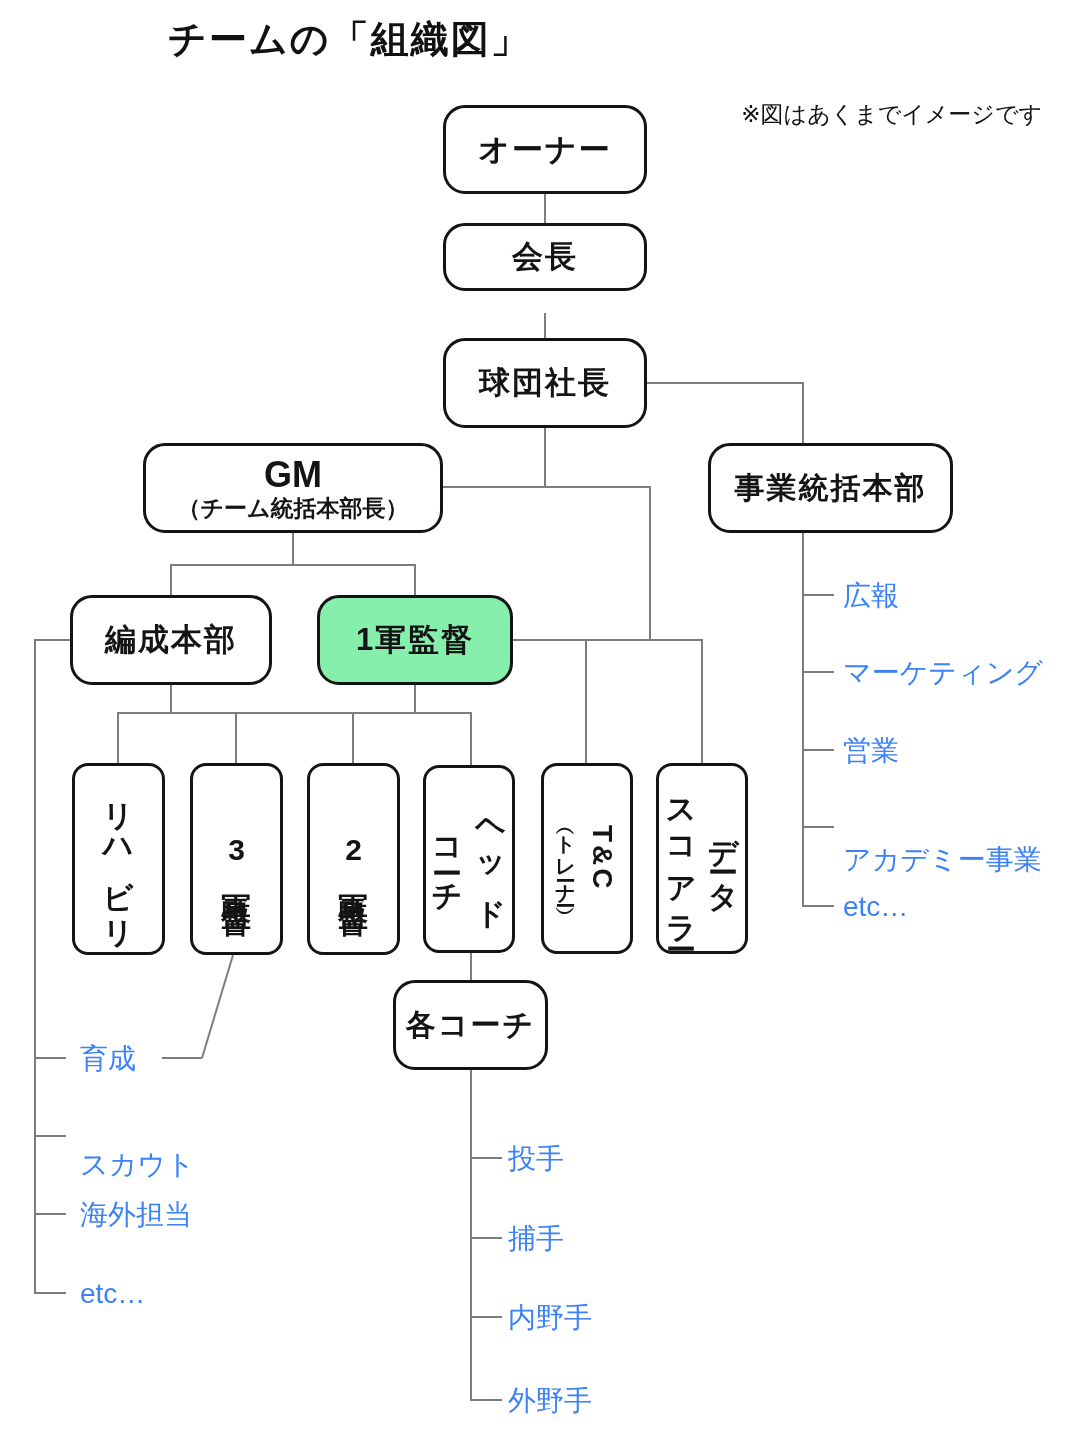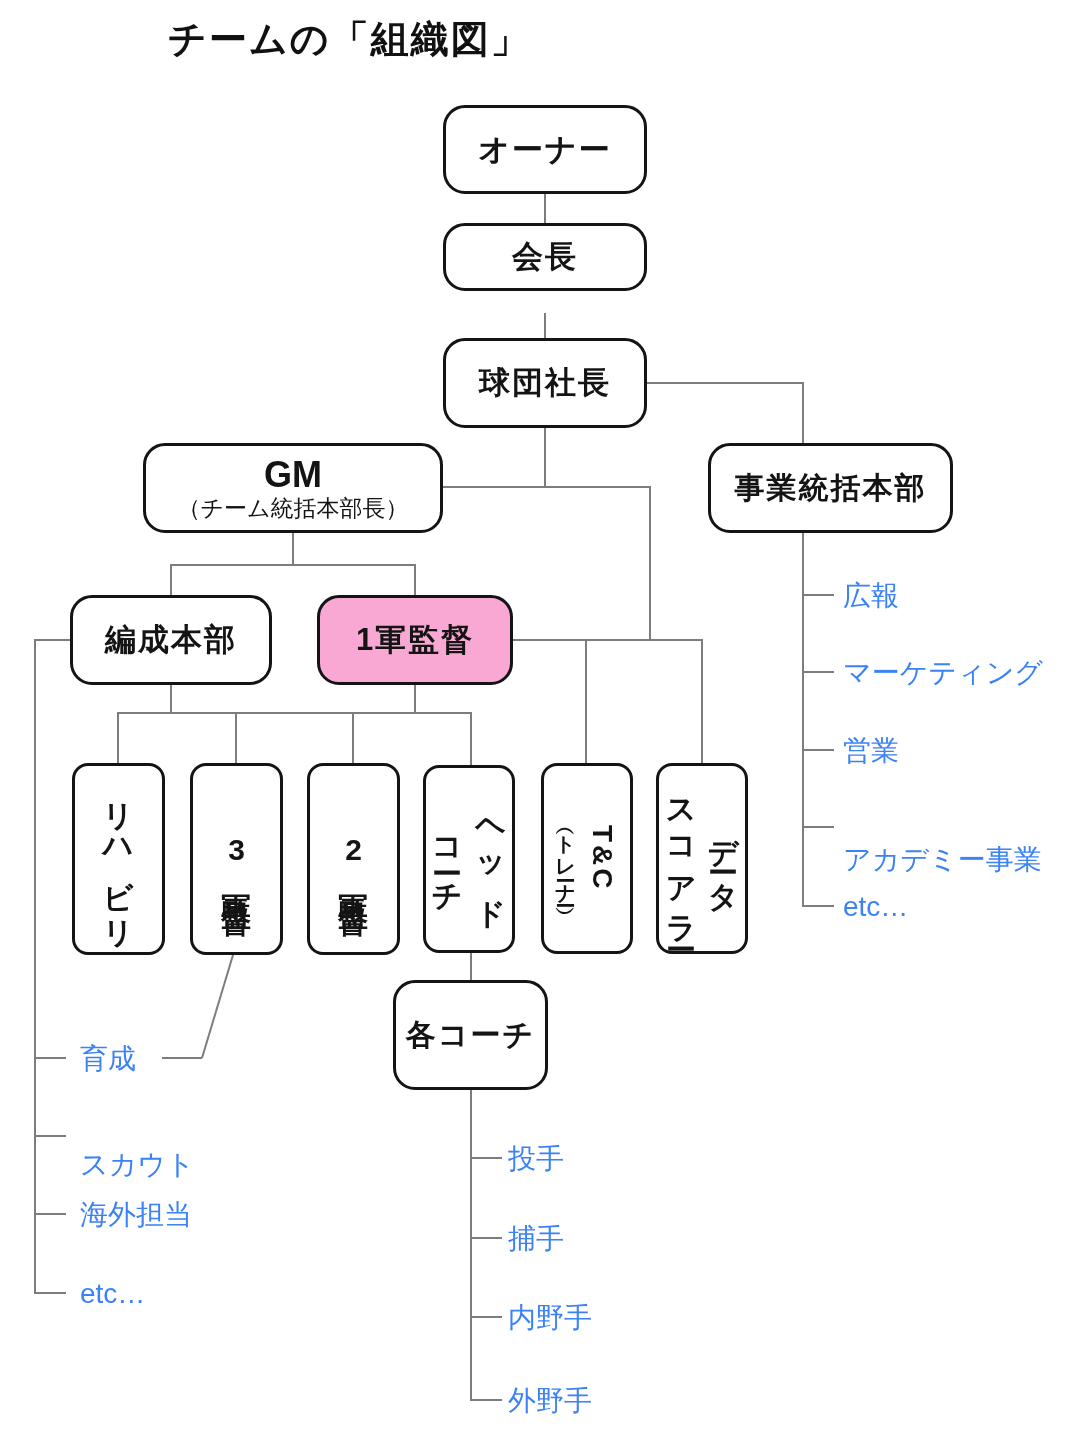--- a/index.html
+++ b/index.html
@@ -1,25 +1,25 @@
 <!DOCTYPE html>
 <html><head>
 <meta charset="utf-8">
 <style>
   html,body{margin:0;padding:0;background:#ffffff;}
   body{font-family:"Liberation Sans","DejaVu Sans",sans-serif;}
   #stage{position:relative;width:1080px;height:1430px;background:#fff;overflow:hidden;color:#141414;}
   .line{position:absolute;background:#7d7d7d;}
   .box{position:absolute;box-sizing:border-box;background:#fff;border:3px solid #141414;
        border-radius:22px;display:flex;align-items:center;justify-content:center;text-align:center;}
-  .box.gray{background:#f9a8d4;}
+  .box.gray{background:#86efac;}
   .hlabel{font-size:31px;font-weight:700;letter-spacing:2px;white-space:nowrap;}
   .gmwrap{display:flex;flex-direction:column;align-items:center;line-height:1.15;}
   .gm1{font-size:36px;font-weight:800;}
-  .gm2{font-size:23px;font-weight:400;white-space:nowrap;}
+  .gm2{font-size:23px;font-weight:700;white-space:nowrap;}
   .vbox{border-radius:16px;}
   .vtext{writing-mode:vertical-rl;text-orientation:mixed;font-size:30px;font-weight:700;
          letter-spacing:5px;line-height:1.5;}
   .vline{display:block;}
   .upright{text-orientation:upright;}
   .tc1{font-size:28px;letter-spacing:3px;}
   .tc2{font-size:20px;font-weight:700;letter-spacing:1px;}
   .sc{letter-spacing:4px;line-height:1.4;}
   .listitem{position:absolute;transform:translateY(-50%);font-size:28px;font-weight:500;
             white-space:nowrap;color:#3b82f6;}
@@ -29,20 +29,21 @@
          letter-spacing:2px;color:#111;white-space:nowrap;}
   .note{position:absolute;right:38px;top:99px;font-size:23px;font-weight:500;color:#111;white-space:nowrap;}
   svg.diag{position:absolute;left:195px;top:950px;}
 </style>
 </head>
 <body>
 
 <div id="stage">
 
   <div class="title">チームの「組織図」</div>
+  <div class="note">※図はあくまでイメージです</div>
 
   <div class="line" style="left:544px;top:194px;width:2px;height:30px;"></div>
   <div class="line" style="left:544px;top:313px;width:2px;height:27px;"></div>
   <div class="line" style="left:802px;top:383px;width:2px;height:62px;"></div>
   <div class="line" style="left:802px;top:532px;width:2px;height:375px;"></div>
   <div class="line" style="left:544px;top:428px;width:2px;height:60px;"></div>
   <div class="line" style="left:649px;top:486px;width:2px;height:155px;"></div>
   <div class="line" style="left:585px;top:640px;width:2px;height:125px;"></div>
   <div class="line" style="left:701px;top:640px;width:2px;height:125px;"></div>
   <div class="line" style="left:292px;top:532px;width:2px;height:34px;"></div>
@@ -150,21 +151,21 @@
     </div>
   </div>
 
   <div class="box vbox" style="left:656px;top:763px;width:92px;height:191px;">
     <div class="vtext sc">
       <span class="vline">データ</span>
       <span class="vline">スコアラー</span>
     </div>
   </div>
 
-  <div class="box" style="left:393px;top:980px;width:155px;height:110px;">
+  <div class="box" style="left:393px;top:980px;width:155px;height:90px;">
     <span class="hlabel" style="font-size:30px;">各コーチ</span>
   </div>
 
   <div class="listitem" style="left:843px;top:596px;">広報</div>
   <div class="listitem" style="left:843px;top:673px;">マーケティング</div>
   <div class="listitem" style="left:843px;top:751px;">営業</div>
   <div class="listitem" style="left:843px;top:828px;margin-top:32px;">アカデミー事業</div>
   <div class="listitem" style="left:843px;top:907px;">etc…</div>
 
   <div class="listitem" style="left:80px;top:1059px;">育成</div>

